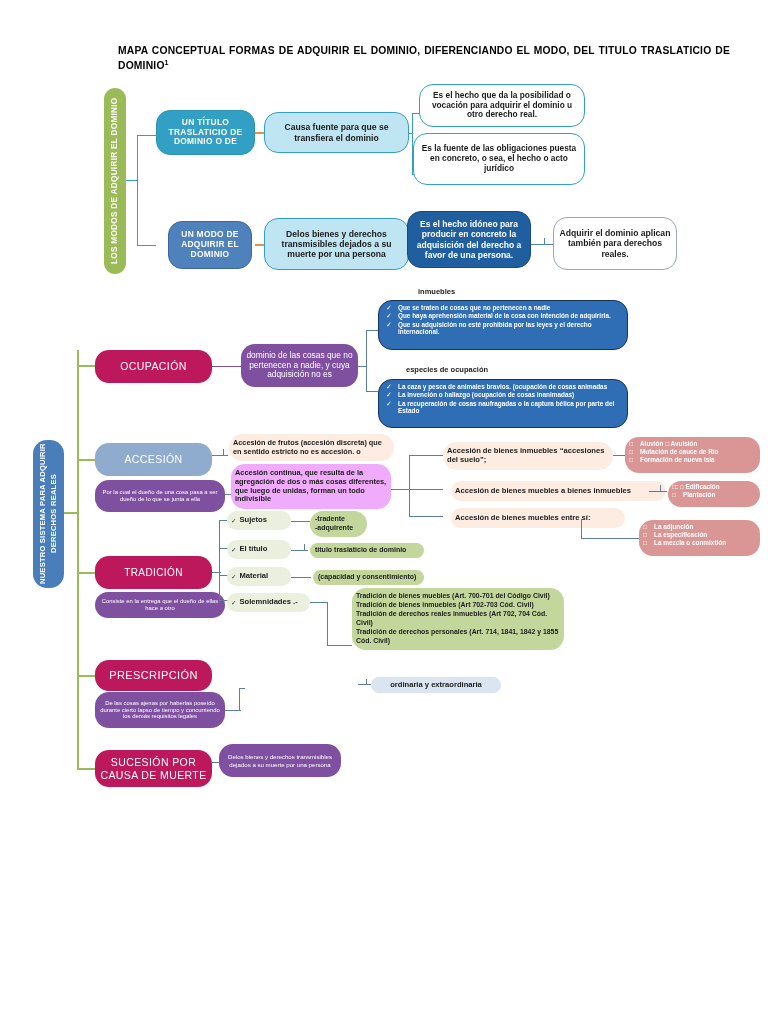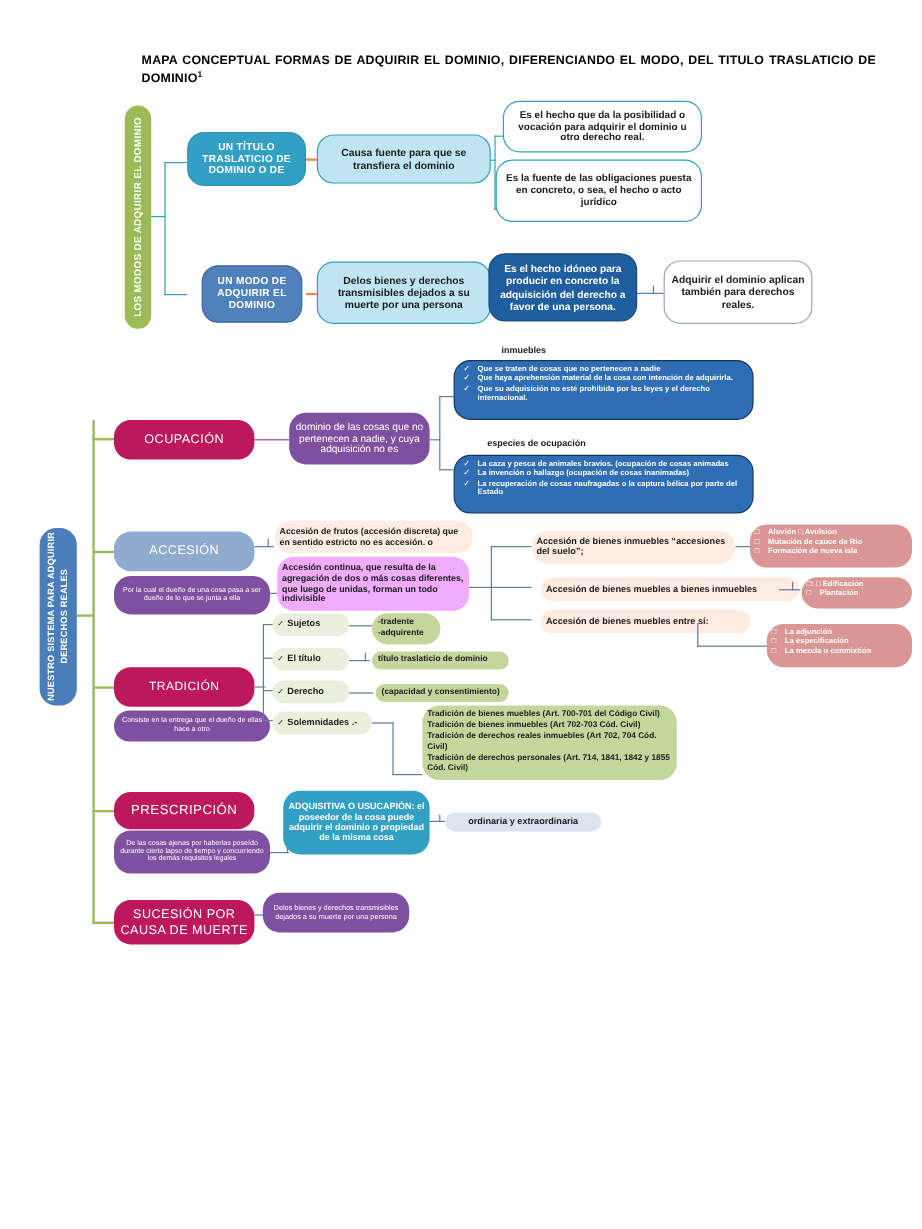--- a/index.html
+++ b/index.html
@@ -298,21 +298,21 @@
   </div>
   <div class="abs ln ln-grey" style="left:291px;top:550px;width:17px;height:1.3px;"></div>
   <div class="abs ln ln-grey" style="left:304px;top:544px;width:1.3px;height:7px;"></div>
 
   <div class="abs node olive" style="left:310px;top:543px;width:114px;height:15px;font-size:7px;font-weight:600;justify-content:flex-start;padding-left:5px;">
     <span>título traslaticio de dominio</span>
   </div>
 
   <div class="abs node khaki" style="left:227px;top:567px;width:64px;height:19px;font-size:7.6px;font-weight:600;justify-content:flex-start;padding-left:4px;">
     <span style="font-size:6.5px;margin-right:3px;">✓</span>
-    <span>Derecho</span>
+    <span>Material</span>
   </div>
   <div class="abs ln ln-grey" style="left:291px;top:577px;width:20px;height:1.3px;"></div>
 
   <div class="abs node olive" style="left:313px;top:570px;width:111px;height:15px;font-size:7px;font-weight:600;justify-content:flex-start;padding-left:5px;">
     <span>(capacidad y consentimiento)</span>
   </div>
 
   <div class="abs node khaki" style="left:227px;top:593px;width:83px;height:19px;font-size:7.6px;font-weight:600;justify-content:flex-start;padding-left:4px;">
     <span style="font-size:6.5px;margin-right:3px;">✓</span>
     <span>Solemnidades .-</span>
@@ -334,23 +334,20 @@
   </div>
 
   <div class="abs node purple" style="left:95px;top:692px;width:130px;height:36px;font-size:5.9px;padding:2px 4px;">
     <span>De las cosas ajenas por haberlas poseído durante cierto lapso de tiempo y concurriendo los demás requisitos legales</span>
   </div>
 
   <div class="abs ln ln-grey" style="left:225px;top:710px;width:16px;height:1.3px;"></div>
   <div class="abs ln ln-grey" style="left:239px;top:688px;width:1.3px;height:23px;"></div>
   <div class="abs ln ln-grey" style="left:239px;top:688px;width:6px;height:1.3px;"></div>
 
-  <div class="abs node teal" style="left:236px;top:659px;width:122px;height:53px;font-size:7.5px;font-weight:600;border:none;">
-    <span>ADQUISITIVA O USUCAPIÓN: el poseedor de la cosa puede adquirir el dominio o propiedad de la misma cosa</span>
-  </div>
 
   <div class="abs ln ln-grey" style="left:358px;top:684px;width:13px;height:1.3px;"></div>
   <div class="abs ln ln-grey" style="left:366px;top:679px;width:1.3px;height:6px;"></div>
 
   <div class="abs node lightgrey-blue" style="left:371px;top:677px;width:130px;height:16px;font-size:7.6px;font-weight:600;">
     <span>ordinaria y extraordinaria</span>
   </div>
 
   <div class="abs node green-node" style="left:95px;top:750px;width:117px;height:37px;font-size:10.5px;letter-spacing:.4px;">
     <span>SUCESIÓN POR CAUSA DE MUERTE</span>

